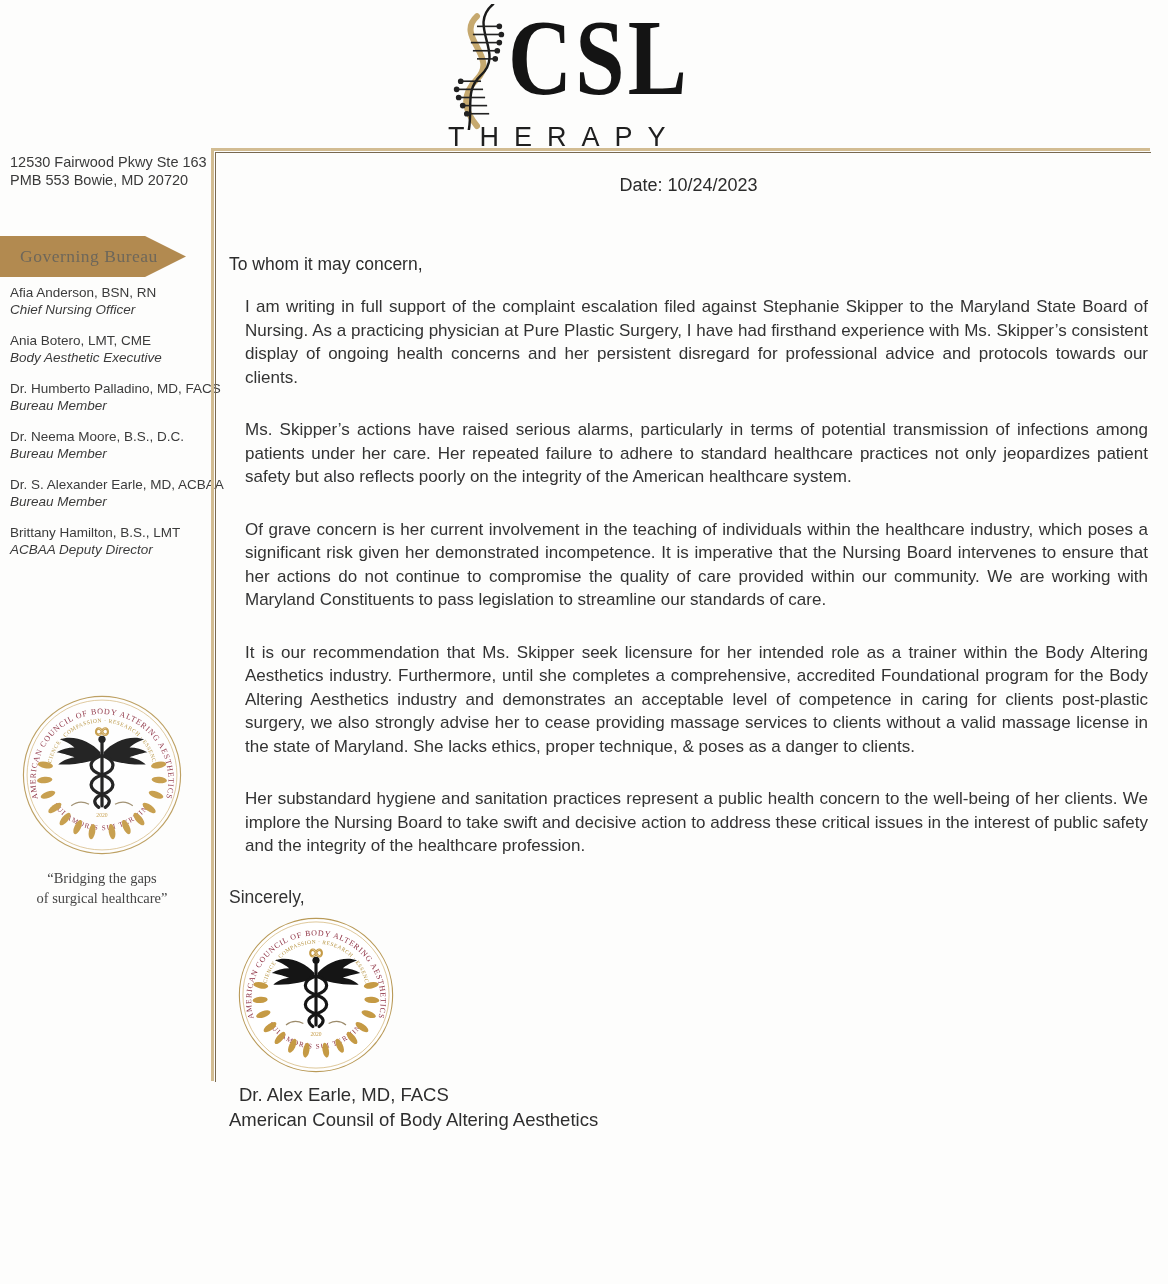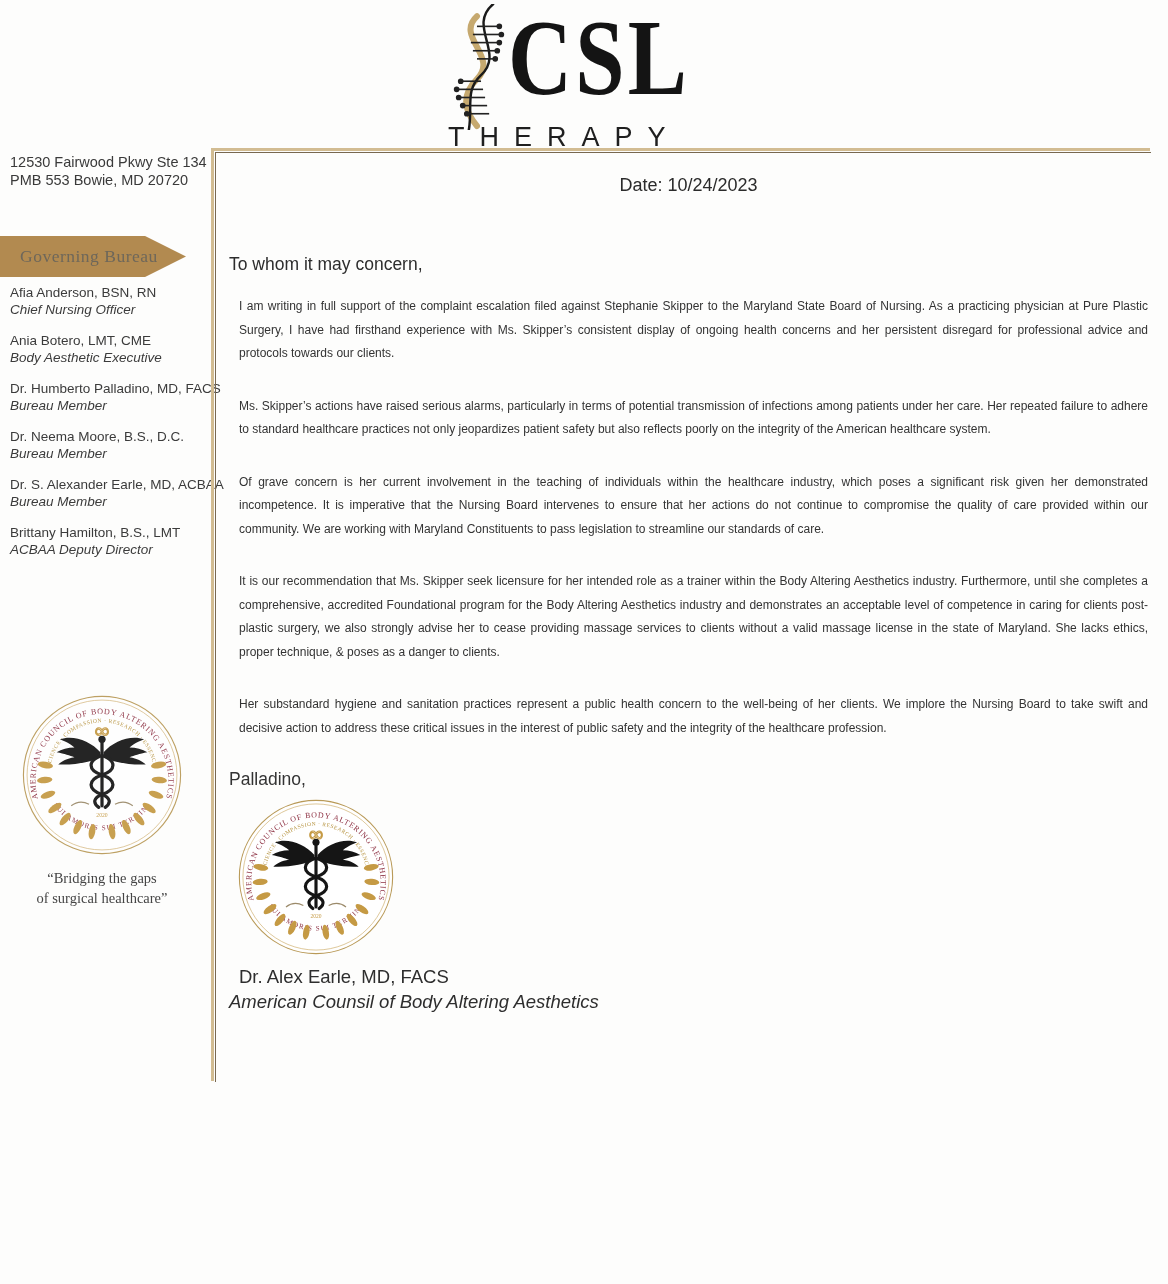--- a/index.html
+++ b/index.html
@@ -32,25 +32,25 @@
   
   .frame{position:absolute;left:211px;top:148px;width:936px;height:930px;
          border-top:3px solid #d2bc92;border-left:3px solid #d2bc92;pointer-events:none;}
   .frame-inner{width:100%;height:100%;border-top:1px solid #786850;border-left:1px solid #786850;
          margin-left:1px;margin-top:1px;box-sizing:border-box;}
 
   
   .letter{position:absolute;left:229px;top:148px;width:919px;color:#333;}
   .date{font-size:18px;color:#2b2b2b;margin-top:27px;margin-bottom:58px;text-align:center;}
   .salutation{font-size:17.5px;color:#2d2d2d;margin-bottom:20px;}
-  .para{font-size:12px;line-height:23.5px;text-align:justify;margin:0 0 29px 10px;}
+  .para{font-size:17px;line-height:23.5px;text-align:justify;margin:0 0 29px 16px;}
   .closing{font-size:17.5px;margin-top:18px;margin-bottom:8px;}
   .seal-sign{width:158px;height:158px;margin-left:8px;display:block;}
   .sig-name{font-size:18.5px;color:#2e2e2e;margin-top:10px;padding-left:10px;}
-  .sig-org{font-size:18.5px;font-style:italic;color:#2e2e2e;margin-top:3px;}
+  .sig-org{font-size:18.5px;color:#2e2e2e;margin-top:3px;}
 </style>
 </head>
 <body>
 
 <svg width="0" height="0" style="position:absolute" aria-hidden="true">
   <defs>
     <symbol id="acba-seal" viewBox="0 0 200 200">
       <circle cx="100" cy="100" r="97" fill="#ffffff" stroke="#b99a58" stroke-width="1.4"></circle>
       <circle cx="100" cy="100" r="92.5" fill="none" stroke="#caa760" stroke-width="0.8"></circle>
 
@@ -131,21 +131,21 @@
           <line x1="20" y1="108" x2="42" y2="108"></line>
             <circle cx="20" cy="108" r="2" fill="#222"></circle>
         </g>
       </svg>
       <span class="csl">CSL</span>
     </div>
     <div class="logo-sub">THERAPY</div>
   </div>
 
   <div class="address">
-    <div>12530 Fairwood Pkwy Ste 134</div>
+    <div>12530 Fairwood Pkwy Ste 163</div>
     <div>PMB 553 Bowie, MD 20720</div>
   </div>
 
   <div class="banner">
     <span>Governing Bureau</span>
   </div>
 
   <ul class="members">
     <li>
       <div>Afia Anderson, BSN, RN</div>
@@ -187,21 +187,21 @@
     </div>
 
   <div class="letter">
     <div class="date">Date: 10/24/2023</div>
     <div class="salutation">To whom it may concern,</div>
     <p class="para">I am writing in full support of the complaint escalation filed against Stephanie Skipper to the Maryland State Board of Nursing. As a practicing physician at Pure Plastic Surgery, I have had firsthand experience with Ms. Skipper’s consistent display of ongoing health concerns and her persistent disregard for professional advice and protocols towards our clients.</p>
     <p class="para">Ms. Skipper’s actions have raised serious alarms, particularly in terms of potential transmission of infections among patients under her care. Her repeated failure to adhere to standard healthcare practices not only jeopardizes patient safety but also reflects poorly on the integrity of the American healthcare system.</p>
     <p class="para">Of grave concern is her current involvement in the teaching of individuals within the healthcare industry, which poses a significant risk given her demonstrated incompetence. It is imperative that the Nursing Board intervenes to ensure that her actions do not continue to compromise the quality of care provided within our community. We are working with Maryland Constituents to pass legislation to streamline our standards of care.</p>
     <p class="para">It is our recommendation that Ms. Skipper seek licensure for her intended role as a trainer within the Body Altering Aesthetics industry. Furthermore, until she completes a comprehensive, accredited Foundational program for the Body Altering Aesthetics industry and demonstrates an acceptable level of competence in caring for clients post-plastic surgery, we also strongly advise her to cease providing massage services to clients without a valid massage license in the state of Maryland. She lacks ethics, proper technique, &amp; poses as a danger to clients.</p>
     <p class="para">Her substandard hygiene and sanitation practices represent a public health concern to the well-being of her clients. We implore the Nursing Board to take swift and decisive action to address these critical issues in the interest of public safety and the integrity of the healthcare profession.</p>
-    <div class="closing">Palladino,</div>
+    <div class="closing">Sincerely,</div>
     <svg class="seal-sign">
         <use href="#acba-seal"></use>
       </svg>
     <div class="sig-name">Dr. Alex Earle, MD, FACS</div>
     <div class="sig-org">American Counsil of Body Altering Aesthetics</div>
   </div>
 
 </div>
 
 </body></html>

